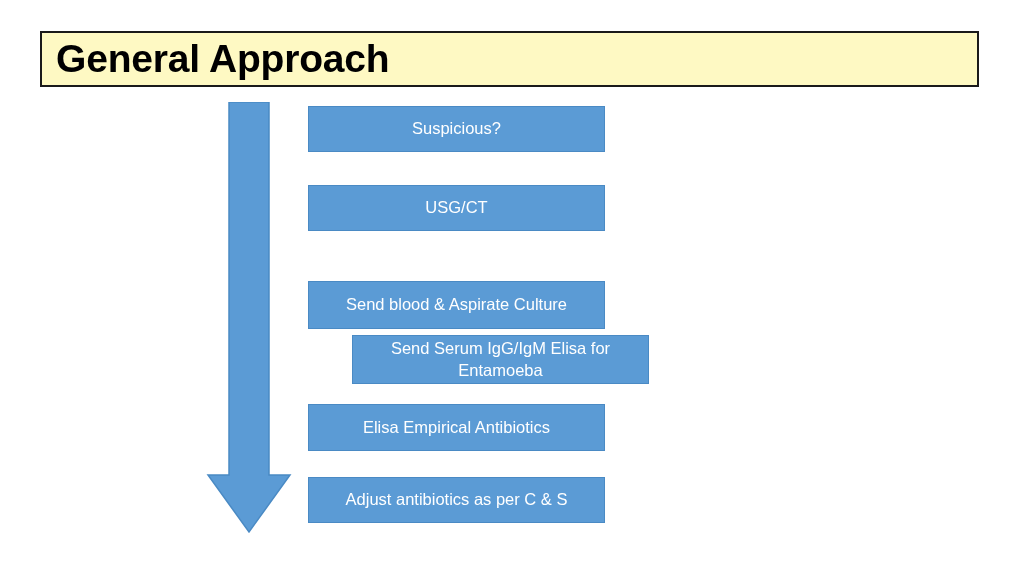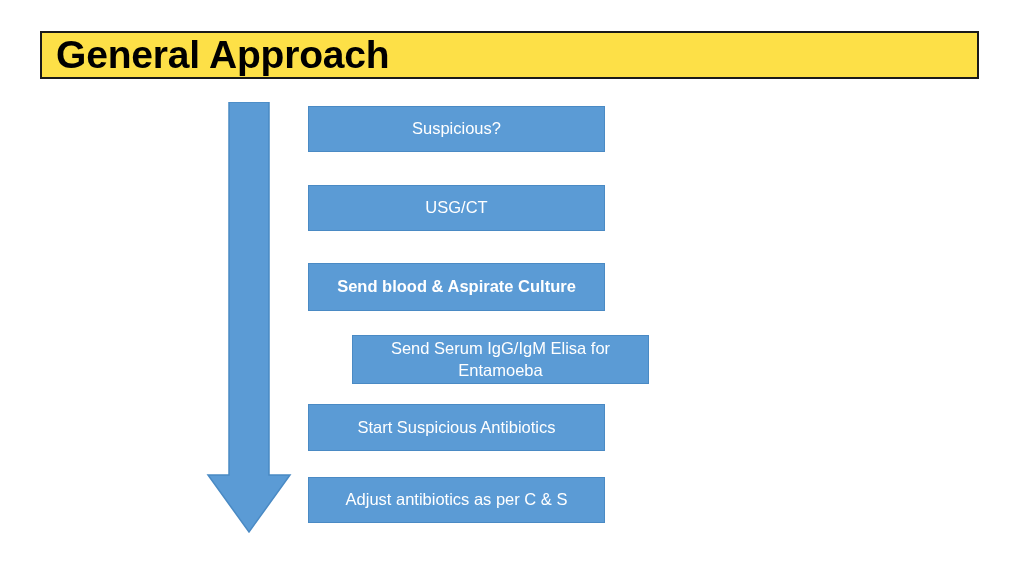--- a/index.html
+++ b/index.html
@@ -18,23 +18,23 @@
     background: #ffffff;
     overflow: hidden;
   }
 
   
   #title-box {
     position: absolute;
     left: 40px;
     top: 31px;
     width: 939px;
-    height: 48px;
+    height: 56px;
     border: 2px solid #1a1a1a;
-    background: #fde047;
+    background: #fef9c3;
     box-sizing: border-box;
   }
   #title-text {
     position: absolute;
     left: 14px;
     top: 50%;
     transform: translateY(-50%);
     font-size: 39px;
     font-weight: bold;
     color: #000000;
@@ -96,29 +96,29 @@
   </div>
 
   <div class="step-box" style="top:106px; height:46px;">
     <span class="step-label">Suspicious?</span>
   </div>
 
   <div class="step-box" style="top:185px; height:46px;text-align:center;">
     <span class="step-label">USG/CT</span>
   </div>
 
-  <div class="step-box" style="top:263px; height:48px;font-weight:bold;">
+  <div class="step-box" style="top:281px; height:48px;">
     <span class="step-label">Send blood &amp; Aspirate Culture</span>
   </div>
 
   <div class="step-box" style="top:335px; height:49px;margin-left:44px;">
     <span class="step-label">Send Serum IgG/IgM Elisa for Entamoeba</span>
   </div>
 
   <div class="step-box" style="top:404px; height:47px;">
-    <span class="step-label">Start Suspicious Antibiotics</span>
+    <span class="step-label">Elisa Empirical Antibiotics</span>
   </div>
 
   <div class="step-box" style="top:477px; height:46px;text-align:center;">
     <span class="step-label">Adjust antibiotics as per C &amp; S</span>
   </div>
 
 </div>
 
 </body></html>

